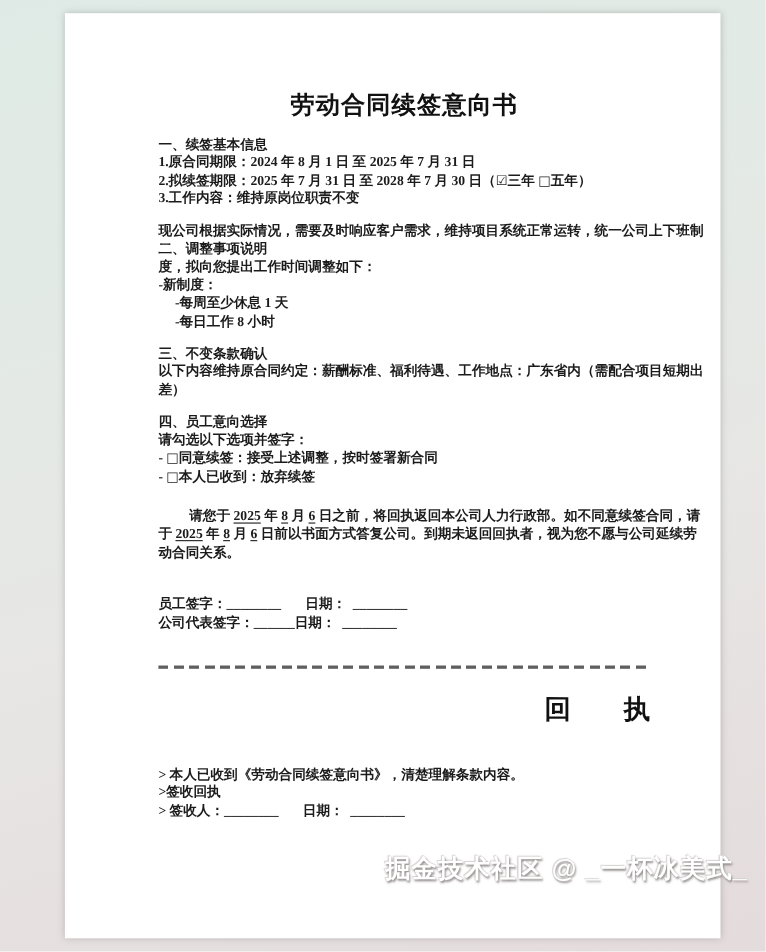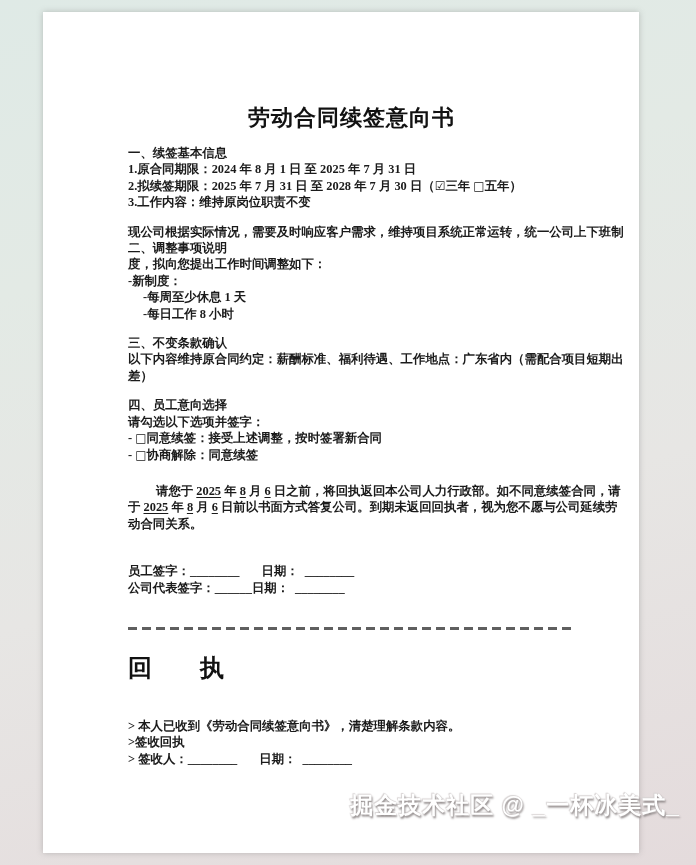--- a/index.html
+++ b/index.html
@@ -3,23 +3,23 @@
 <meta charset="utf-8">
 <style>
   html,body{margin:0;padding:0;}
   body{
     width:696px;height:865px;
     background:linear-gradient(165deg,#dfeae6 0%,#e3eae5 28%,#e7e6e4 60%,#e4dbdc 100%);
     font-family:"Liberation Serif","DejaVu Serif",serif;
   }
   .canvas{position:relative;width:696px;height:865px;overflow:hidden;}
   .page{
-    position:absolute;left:43px;top:12px;width:596px;height:841px;
+    position:absolute;left:59px;top:12px;width:596px;height:841px;
     background:#ffffff;box-sizing:border-box;
-    padding:92px 40px 0 85px;color:#1b1b1b;
+    padding:70px 40px 0 85px;color:#1b1b1b;
     box-shadow:0 0 6px rgba(100,100,100,.35);
   }
   .doc-title{
     margin:0 0 13px 0;width:447px;
     font-family:"Liberation Sans","DejaVu Sans",sans-serif;
     font-size:22px;line-height:28px;font-weight:800;
     letter-spacing:1px;text-align:center;color:#111;
   }
   .line{font-size:12.4px;line-height:16.4px;font-weight:600;white-space:nowrap;}
   .heading{font-weight:700;}
@@ -31,27 +31,27 @@
   .u{text-decoration:underline;text-underline-offset:2px;}
   .ml{margin-left:22px;}
   .ms{margin-left:6px;}
   .notice{margin-top:13px;}
   .sign-block{margin-top:31px;}
   .divider{
     margin-top:31px;width:447px;height:3px;
     background:repeating-linear-gradient(90deg,#5f5f5f 0 9px,transparent 9px 14px);
   }
   .receipt-title{
-    margin-top:22px;width:447px;text-align:left;
+    margin-top:22px;width:447px;text-align:right;
     font-family:"Liberation Sans","DejaVu Sans",sans-serif;
     font-size:24px;line-height:32px;font-weight:800;color:#111;
   }
   .receipt-block{margin-top:34px;}
   .watermark{
-    position:absolute;right:16px;top:790px;
+    position:absolute;right:16px;top:774px;
     font-family:"Liberation Sans","DejaVu Sans",sans-serif;
     font-size:23px;font-weight:700;letter-spacing:1px;
     color:#ffffff;
     text-shadow:1px 2px 2px #938d8d,-1px -1px 1px #d8d4d4,0 0 1px #b7b1b1;
   }
 </style>
 </head>
 <body>
 
 <div class="canvas">
@@ -83,21 +83,21 @@
       <div class="line">差）</div>
     </section>
 
     <section class="sec">
       <div class="line heading">四、员工意向选择</div>
       <div class="line">请勾选以下选项并签字：</div>
       <div class="line">
         <span>- </span><span class="cb">□</span><span>同意续签：接受上述调整，按时签署新合同</span>
       </div>
       <div class="line">
-        <span>- </span><span class="cb">□</span><span>协商解除：同意续签</span>
+        <span>- </span><span class="cb">□</span><span>本人已收到：放弃续签</span>
       </div>
     </section>
 
     <section class="notice">
       <div class="line indent">
         <span>请您于 </span><span class="u">2025</span><span> 年 </span><span class="u">8</span><span> 月 </span><span class="u">6</span><span> 日之前，将回执返回本公司人力行政部。如不同意续签合同，请</span>
       </div>
       <div class="line">
         <span>于 </span><span class="u">2025</span><span> 年 </span><span class="u">8</span><span> 月 </span><span class="u">6</span><span> 日前以书面方式答复公司。到期未返回回执者，视为您不愿与公司延续劳</span>
       </div>

